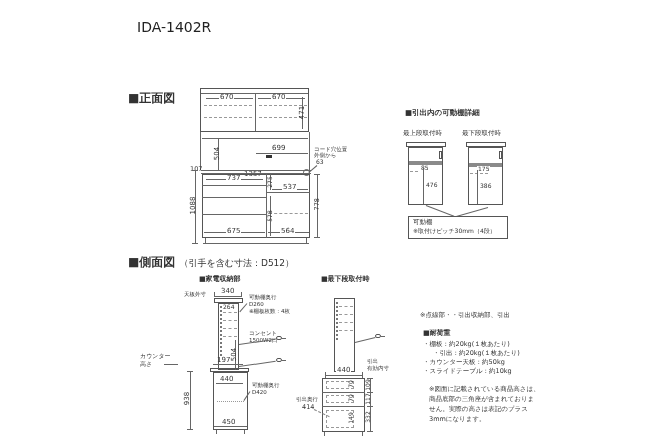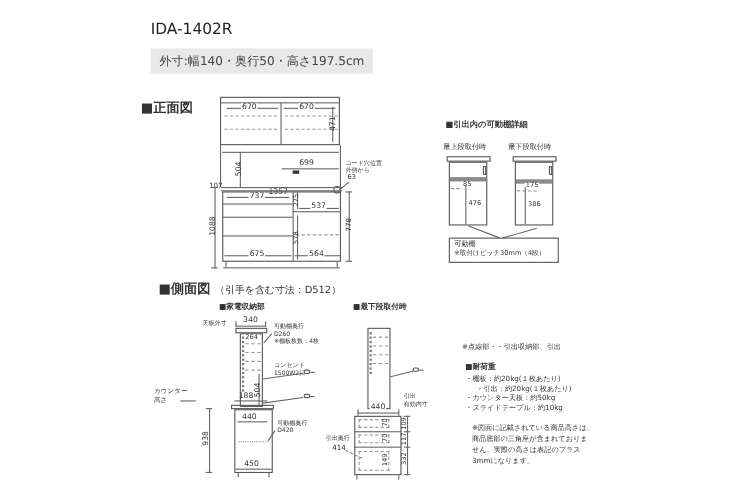--- a/index.html
+++ b/index.html
@@ -22,21 +22,20 @@
   .fill{position:absolute;background:#333;}
   .subtitle{position:absolute;background:#e8e8e8;color:#444;font-size:11px;padding:4px 8px;}
   .circle{position:absolute;border:1px solid #555;border-radius:50%;}
 </style>
 </head>
 <body>
 
 <div id="stage">
 
   <div class="t" style="left:137px;top:20px;font-size:14px;color:#222;">IDA-1402R</div>
-  <div class="subtitle" style="left:137px;top:44px;">外寸:幅140・奥行50・高さ197.5cm</div>
 
   <div class="t bold" style="left:128px;top:92px;font-size:12px;text-align:center;">■正面図</div>
 
   <div class="box" style="left:200px;top:88px;width:109px;height:44px;"></div>
   <div class="hl" style="left:201px;top:93px;width:107px;"></div>
   <div class="vl" style="left:255px;top:93px;height:38px;"></div>
   <div class="dh" style="left:204px;top:105px;width:48px;"></div>
   <div class="dh" style="left:259px;top:105px;width:48px;"></div>
   <div class="dh" style="left:204px;top:117px;width:48px;"></div>
   <div class="dh" style="left:259px;top:117px;width:48px;"></div>
@@ -118,21 +117,21 @@
   <div class="t bg" style="left:477px;top:166px;font-size:6px;">175</div>
   <div class="vl" style="left:477px;top:170px;height:34px;"></div>
   <div class="t bg" style="left:479px;top:183px;font-size:6px;">386</div>
 
   <div class="diag" style="left:426px;top:205px;width:30px;transform:rotate(21deg);"></div>
   <div class="diag" style="left:488px;top:207px;width:33px;transform:rotate(164deg);"></div>
   <div class="box" style="left:408px;top:216px;width:100px;height:23px;"></div>
   <div class="t" style="left:413px;top:219px;font-size:6.5px;">可動棚</div>
   <div class="t" style="left:413px;top:228px;font-size:6px;">※取付けピッチ30mm（4段）</div>
 
-  <div class="t bold" style="left:128px;top:256px;font-size:12px;margin-left:16px;">
+  <div class="t bold" style="left:128px;top:256px;font-size:12px;">
     <span>■側面図</span>
     <span style="font-size:9px;font-weight:normal;">（引手を含む寸法：D512）</span>
   </div>
 
   <div class="t bold" style="left:199px;top:276px;font-size:7px;">■家電収納部</div>
   <div class="t" style="left:184px;top:291px;font-size:5.5px;">天板外寸</div>
   <div class="t" style="left:221px;top:288px;font-size:7px;">340</div>
   <div class="hl" style="left:214px;top:296px;width:28px;"></div>
   <div class="vl" style="left:214px;top:292px;height:5px;"></div>
   <div class="vl" style="left:241px;top:292px;height:5px;"></div>
@@ -154,21 +153,21 @@
   <div class="box" style="left:276px;top:336px;width:6px;height:4px;border-radius:2px;"></div>
   <div class="hl" style="left:282px;top:338px;width:4px;"></div>
   <div class="diag" style="left:239px;top:366px;width:37px;transform:rotate(-8deg);"></div>
   <div class="box" style="left:276px;top:358px;width:6px;height:4px;border-radius:2px;"></div>
   <div class="hl" style="left:282px;top:360px;width:4px;"></div>
   <div class="vl" style="left:235px;top:340px;height:30px;"></div>
   <div class="vt" style="left:228px;top:351px;font-size:7px;">504</div>
   <div class="t" style="left:140px;top:353px;font-size:6px;">カウンター</div>
   <div class="t" style="left:140px;top:361px;font-size:6px;">高さ</div>
   <div class="hl" style="left:164px;top:364px;width:14px;"></div>
-  <div class="t" style="left:217px;top:357px;font-size:7px;">188</div>
+  <div class="t" style="left:217px;top:357px;font-size:7px;">197</div>
   <div class="hl" style="left:213px;top:364px;width:30px;"></div>
   <div class="box" style="left:210px;top:368px;width:39px;height:4px;"></div>
   <div class="t" style="left:220px;top:376px;font-size:7px;">440</div>
   <div class="hl" style="left:216px;top:383px;width:27px;"></div>
   <div class="box" style="left:213px;top:372px;width:35px;height:58px;"></div>
   <div class="dot" style="left:217px;top:401px;width:27px;"></div>
   <div class="t" style="left:252px;top:382px;font-size:5.5px;">可動棚奥行</div>
   <div class="t" style="left:252px;top:389px;font-size:5.5px;">D420</div>
   <div class="diag" style="left:250px;top:391px;width:11px;transform:rotate(124deg);"></div>
   <div class="vl" style="left:190px;top:371px;height:59px;"></div>

